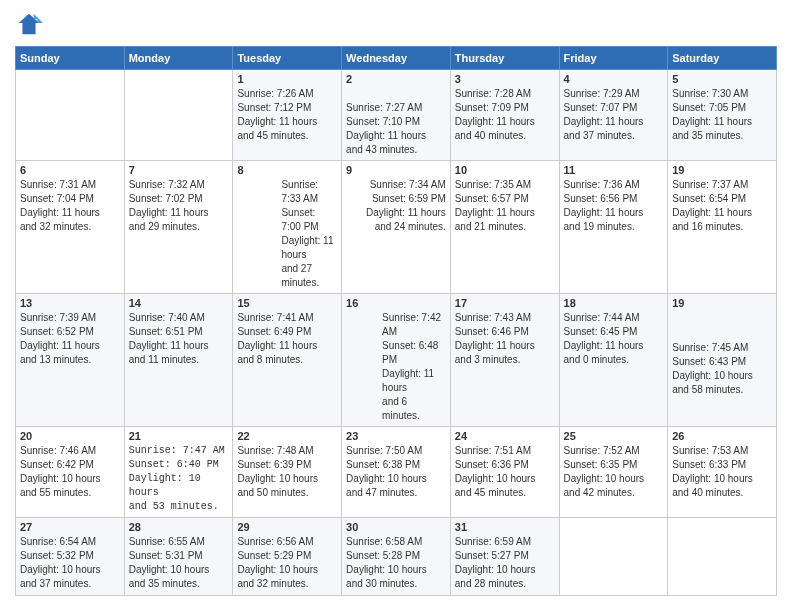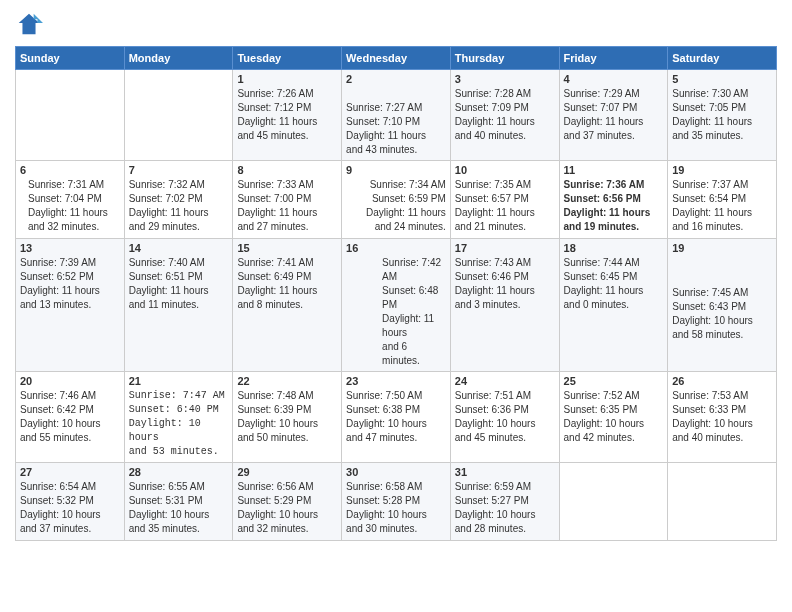--- a/index.html
+++ b/index.html
@@ -161,56 +161,56 @@
             <span class="day-num">5</span>
             <div class="day-info" style="white-space: pre-line;">Sunrise: 7:30 AM
 Sunset: 7:05 PM
 Daylight: 11 hours
 and 35 minutes.</div>
           </td>
         </tr>
         <tr>
           <td>
             <span class="day-num">6</span>
-            <div class="day-info" style="white-space: pre-line; margin-left: 8px;">Sunrise: 7:31 AM
+            <div class="day-info" style="white-space: pre-line;">Sunrise: 7:31 AM
 Sunset: 7:04 PM
 Daylight: 11 hours
 and 32 minutes.</div>
           </td>
           <td>
             <span class="day-num">7</span>
             <div class="day-info" style="white-space: pre-line;">Sunrise: 7:32 AM
 Sunset: 7:02 PM
 Daylight: 11 hours
 and 29 minutes.</div>
           </td>
           <td>
             <span class="day-num">8</span>
-            <div class="day-info" style="white-space: pre-line;">Sunrise: 7:33 AM
+            <div class="day-info" style="white-space: pre-line; margin-left: 44px;">Sunrise: 7:33 AM
 Sunset: 7:00 PM
 Daylight: 11 hours
 and 27 minutes.</div>
           </td>
           <td>
             <span class="day-num">9</span>
             <div class="day-info" style="white-space: pre-line; text-align: right;">Sunrise: 7:34 AM
 Sunset: 6:59 PM
 Daylight: 11 hours
 and 24 minutes.</div>
           </td>
           <td>
             <span class="day-num">10</span>
             <div class="day-info" style="white-space: pre-line;">Sunrise: 7:35 AM
 Sunset: 6:57 PM
 Daylight: 11 hours
 and 21 minutes.</div>
           </td>
           <td>
             <span class="day-num">11</span>
-            <div class="day-info" style="white-space: pre-line; font-weight: bold;">Sunrise: 7:36 AM
+            <div class="day-info" style="white-space: pre-line;">Sunrise: 7:36 AM
 Sunset: 6:56 PM
 Daylight: 11 hours
 and 19 minutes.</div>
           </td>
           <td>
             <span class="day-num">19</span>
             <div class="day-info" style="white-space: pre-line;">Sunrise: 7:37 AM
 Sunset: 6:54 PM
 Daylight: 11 hours
 and 16 minutes.</div>

